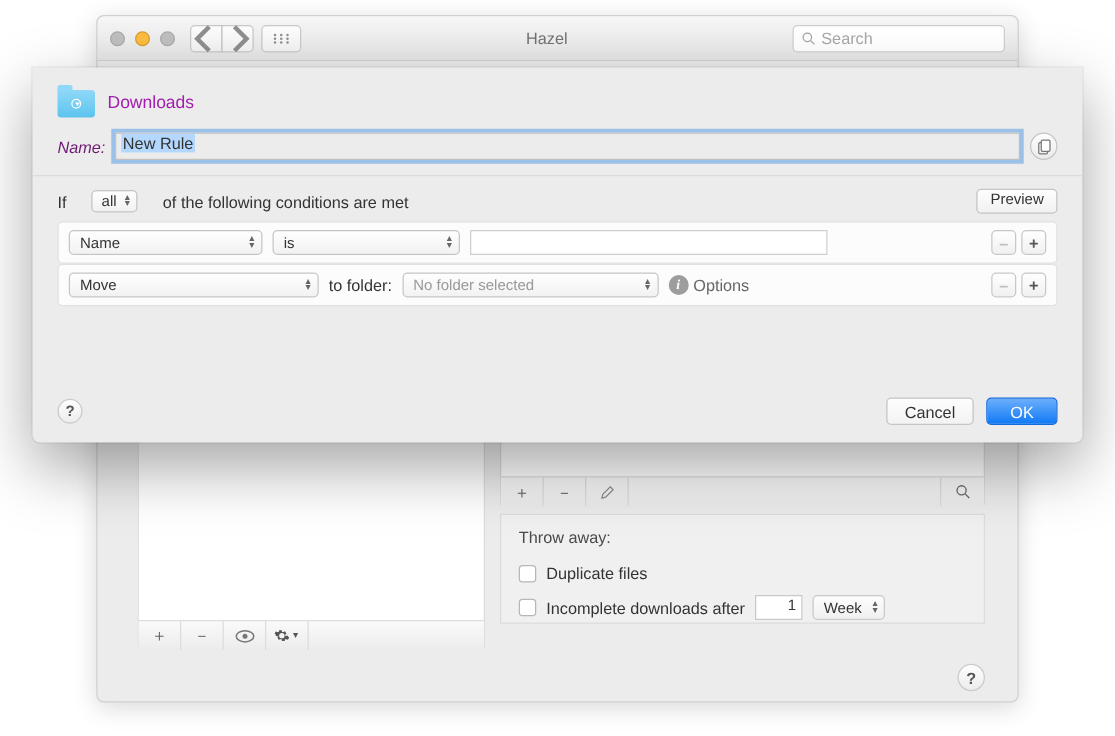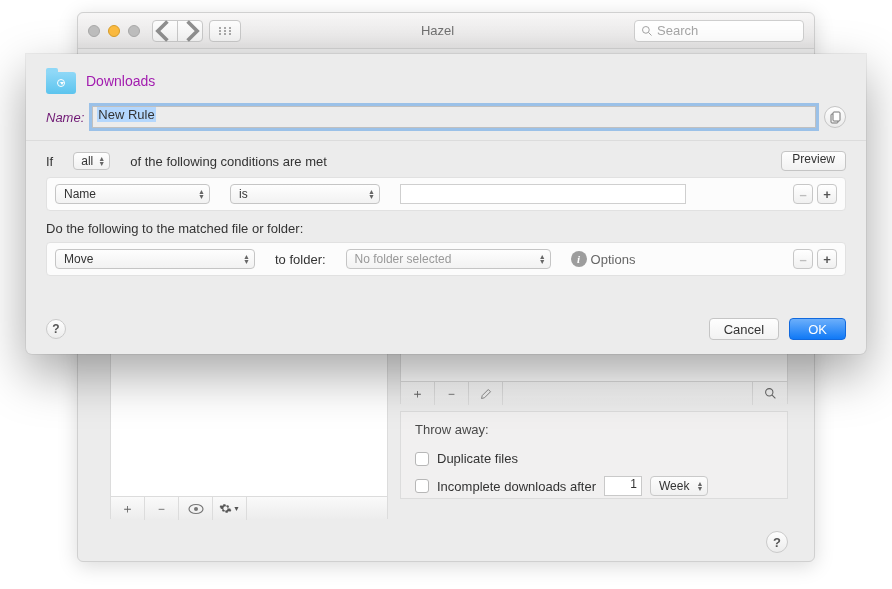--- a/index.html
+++ b/index.html
@@ -208,21 +208,21 @@
 .preview-btn{
   margin-left:auto;
   height:20px; padding:0 10px;
   background:linear-gradient(#fefefe,#f1f1f1);
   border:1px solid #c5c5c5; border-radius:4px;
   font-size:12px; color:#333;
 }
 .condition-box{
   background:#fcfcfc; border:1px solid #e1e1e1; border-radius:4px;
   padding:6px 8px;
-  display:flex; align-items:center; gap:20px;
+  display:flex; align-items:center; gap:8px;
 }
 .cond-select{
   height:20px; padding:0 22px 0 8px;
   background:linear-gradient(#fefefe,#f2f2f2);
   border:1px solid #c5c5c5; border-radius:4px;
   position:relative; font-size:12px; color:#333;
   display:flex;align-items:center;
 }
 .cond-select.w1{ width:155px;}
 .cond-select.w2{ width:150px;}
@@ -421,21 +421,20 @@
         <span>is</span>
         <span class="sel-arrows">▲<br>▼</span>
       </div>
       <div class="cond-input"></div>
       <div class="pm-group">
         <div class="pm minus">–</div>
         <div class="pm">+</div>
       </div>
     </div>
 
-    <div class="do-label">Do the following to the matched file or folder:</div>
 
     <div class="condition-box">
       <div class="cond-select w3">
         <span>Move</span>
         <span class="sel-arrows">▲<br>▼</span>
       </div>
       <span class="to-label">to folder:</span>
       <div class="cond-select w4 muted">
         <span>No folder selected</span>
         <span class="sel-arrows">▲<br>▼</span>

